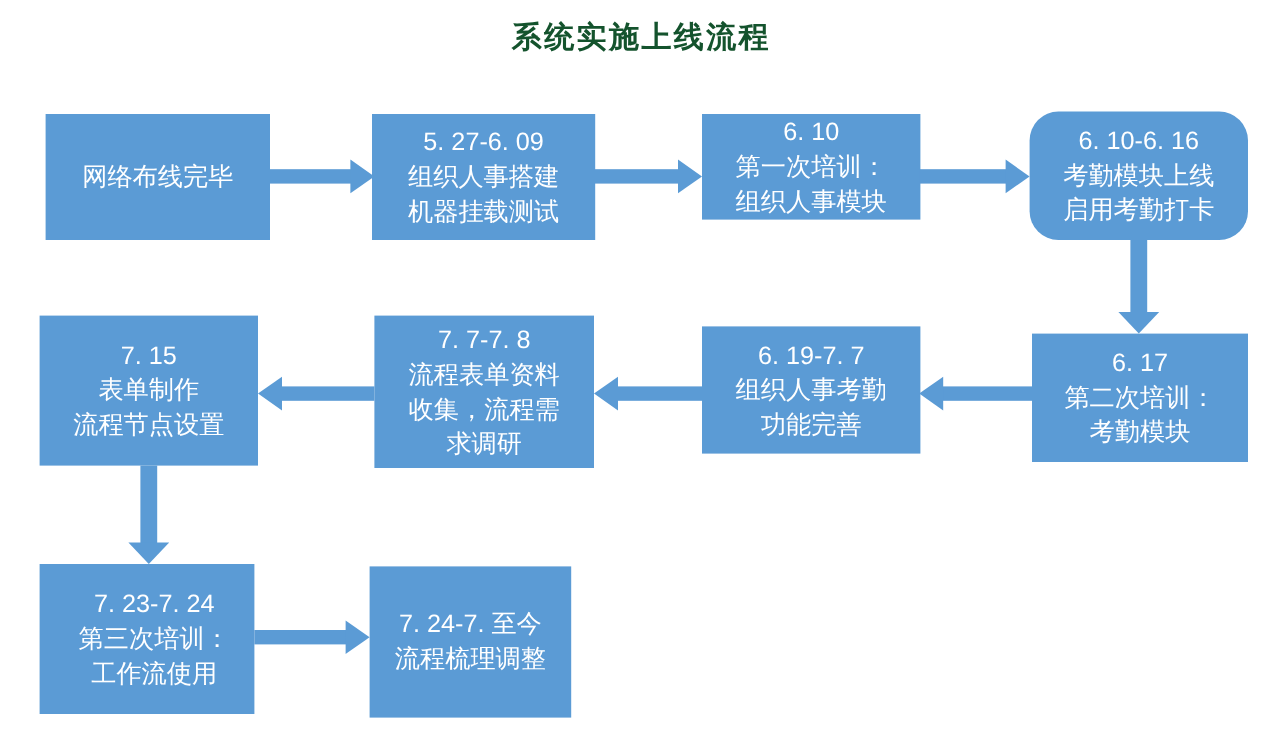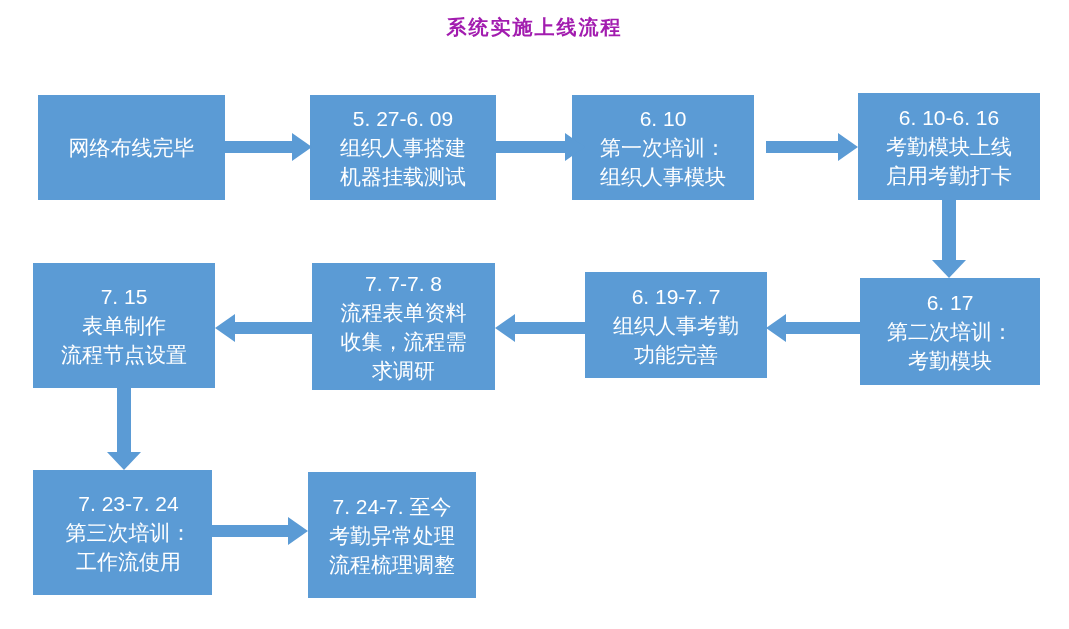--- a/index.html
+++ b/index.html
@@ -18,45 +18,45 @@
     height: 629px;
     background: #FFFFFF;
     overflow: hidden;
   }
   .diagram-title {
     position: absolute;
     top: 14px;
     left: 0;
     width: 100%;
     text-align: center;
-    font-size: 20px;
+    font-size: 25px;
     font-weight: bold;
-    color: #a21caf;
+    color: #14532d;
     letter-spacing: 2px;
   }
   .box {
     position: absolute;
     background: var(--blue);
     color: var(--text-white);
     display: flex;
     flex-direction: column;
     justify-content: center;
     align-items: center;
     text-align: center;
     font-size: 21px;
     line-height: 29px;
     box-sizing: border-box;
   }
   .box .line { white-space: nowrap; }
 
   
   #b1  { left: 38px;  top: 95px;  width: 187px; height: 105px; }
   #b2  { left: 310px; top: 95px;  width: 186px; height: 105px; }
-  #b3  { left: 572px; top: 95px;  width: 182px; height: 105px; }
-  #b4  { left: 858px; top: 93px;  width: 182px; height: 107px; }
+  #b3  { left: 585px; top: 95px;  width: 182px; height: 88px; }
+  #b4  { left: 858px; top: 93px;  width: 182px; height: 107px; border-radius: 24px; }
   #b5  { left: 860px; top: 278px; width: 180px; height: 107px; }
   #b6  { left: 585px; top: 272px; width: 182px; height: 106px; }
   #b7  { left: 312px; top: 263px; width: 183px; height: 127px; justify-content: center; }
   #b8  { left: 33px;  top: 263px; width: 182px; height: 125px; }
   #b9  { left: 33px;  top: 470px; width: 179px; height: 125px; padding-left: 12px; }
   #b10 { left: 308px; top: 472px; width: 168px; height: 126px; }
 
   
   .arrow { position: absolute; }
   .arrow .shaft { position: absolute; background: var(--blue); }
@@ -153,21 +153,20 @@
   </div>
 
   <div class="box" id="b9">
     <div class="line">7. 23-7. 24</div>
     <div class="line">第三次培训：</div>
     <div class="line">工作流使用</div>
   </div>
 
   <div class="box" id="b10">
     <div class="line">7. 24-7. 至今</div>
-    <div class="line">考勤异常处理</div>
     <div class="line">流程梳理调整</div>
   </div>
 
   <div class="arrow h right" id="a1">
       <div class="shaft"></div>
       <div class="head"></div>
     </div>
   <div class="arrow h right" id="a2">
       <div class="shaft"></div>
       <div class="head"></div>

